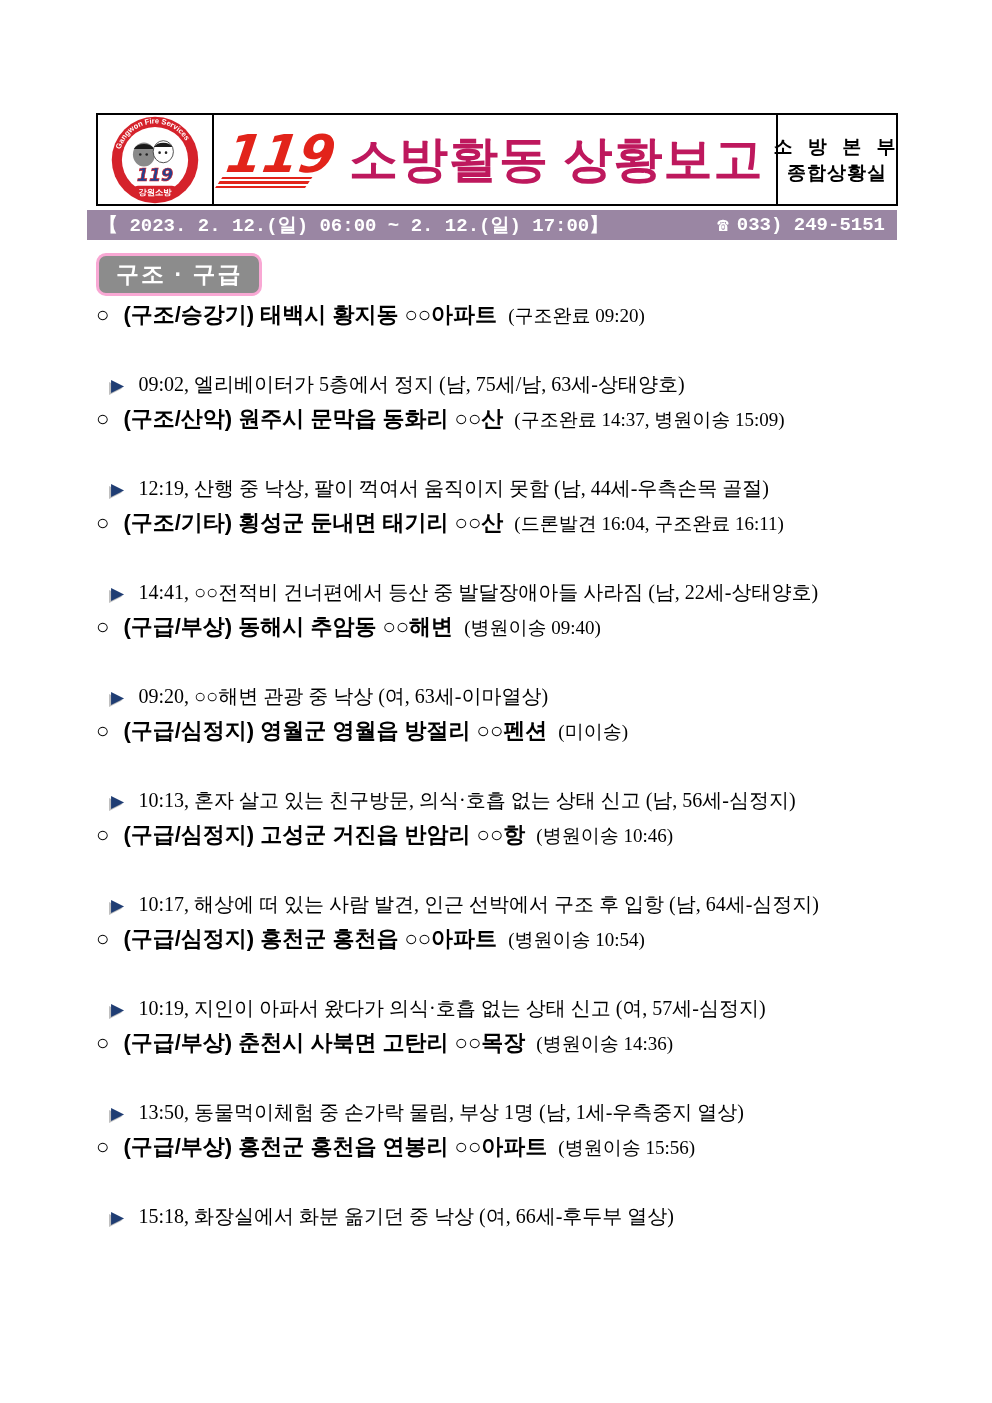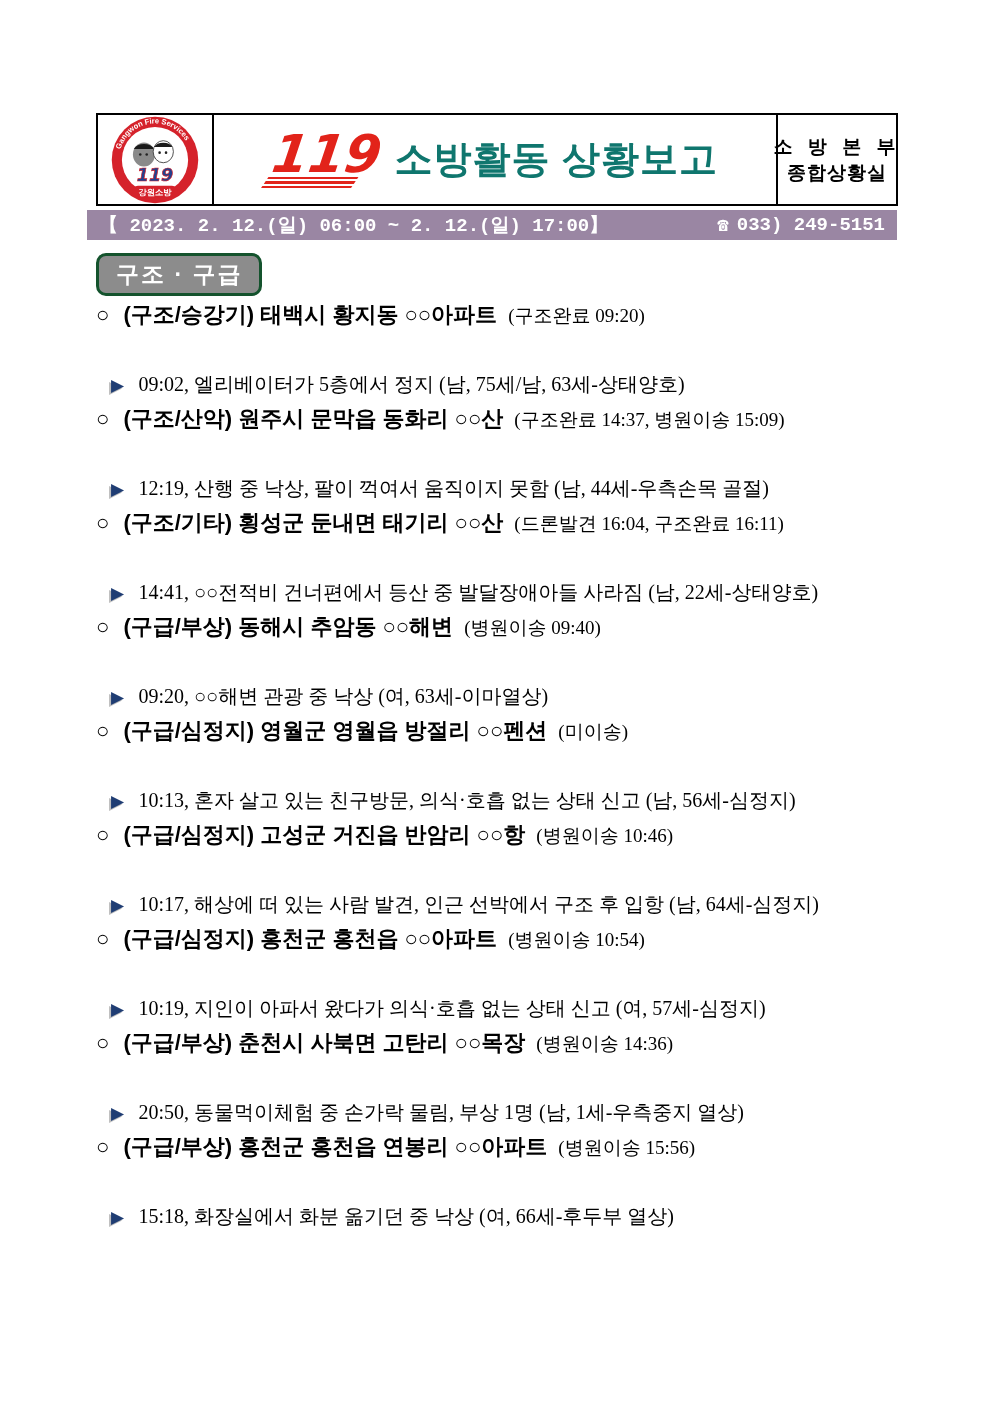--- a/index.html
+++ b/index.html
@@ -36,40 +36,40 @@
     transform:skewX(-8deg);
     font-family:"DejaVu Sans", sans-serif;
     padding:0 4px 10px 0;
   }
   .logo119::after {
     content:""; position:absolute; left:-4px; bottom:0; width:80%; height:11px;
     background:repeating-linear-gradient(to bottom,#e2231a 0 2.4px,transparent 2.4px 4.4px);
     transform:skewX(-28deg);
   }
   .report-title {
-    font-size:38px; font-weight:900; color:#0f766e; letter-spacing:1px; white-space:nowrap;
+    font-size:49px; font-weight:900; color:#be185d; letter-spacing:1px; white-space:nowrap;
   }
 
   
   .badge-svg { display:block; }
 
   
   .info-bar {
     position:absolute; left:87px; top:210px; width:810px; height:30px;
     background:#9a86a3; color:#ffffff; font-weight:bold; font-size:19px;
     display:flex; align-items:center; justify-content:space-between;
     padding:0 12px;
     font-family:Liberation Mono, monospace;
   }
   .info-bar .phone-wrap { display:flex; align-items:center; gap:8px; }
 
   
   .section-badge {
     position:absolute; left:96px; top:253px;
-    background:#8c8c8c; border:3px solid #14532d; border-radius:10px;
+    background:#8c8c8c; border:3px solid #f9a8d4; border-radius:10px;
     color:#ffffff; font-weight:bold; font-size:23px; letter-spacing:2px;
     padding:3px 17px; display:inline-block;
   }
 
   
   .entries { position:absolute; left:96px; top:298px; width:816px; }
   .entry { margin:0; }
   .main-line {
     font-size:22px; font-weight:bold; line-height:33px; color:#000;
     white-space:nowrap;
@@ -206,21 +206,21 @@
       <div class="detail-line">
         <span class="arrow">▶ </span><span class="edetail">10:19, 지인이 아파서 왔다가 의식·호흡 없는 상태 신고 (여, 57세-심정지)</span>
       </div>
     </div>
 
     <div class="entry">
       <div class="main-line">
         <span class="bullet">○ </span><span class="etitle">(구급/부상) 춘천시 사북면 고탄리 ○○목장 </span><span class="estatus">(병원이송 14:36)</span>
       </div>
       <div class="detail-line">
-        <span class="arrow">▶ </span><span class="edetail">20:50, 동물먹이체험 중 손가락 물림, 부상 1명 (남, 1세-우측중지 열상)</span>
+        <span class="arrow">▶ </span><span class="edetail">13:50, 동물먹이체험 중 손가락 물림, 부상 1명 (남, 1세-우측중지 열상)</span>
       </div>
     </div>
 
     <div class="entry">
       <div class="main-line">
         <span class="bullet">○ </span><span class="etitle">(구급/부상) 홍천군 홍천읍 연봉리 ○○아파트 </span><span class="estatus">(병원이송 15:56)</span>
       </div>
       <div class="detail-line">
         <span class="arrow">▶ </span><span class="edetail">15:18, 화장실에서 화분 옮기던 중 낙상 (여, 66세-후두부 열상)</span>
       </div>

